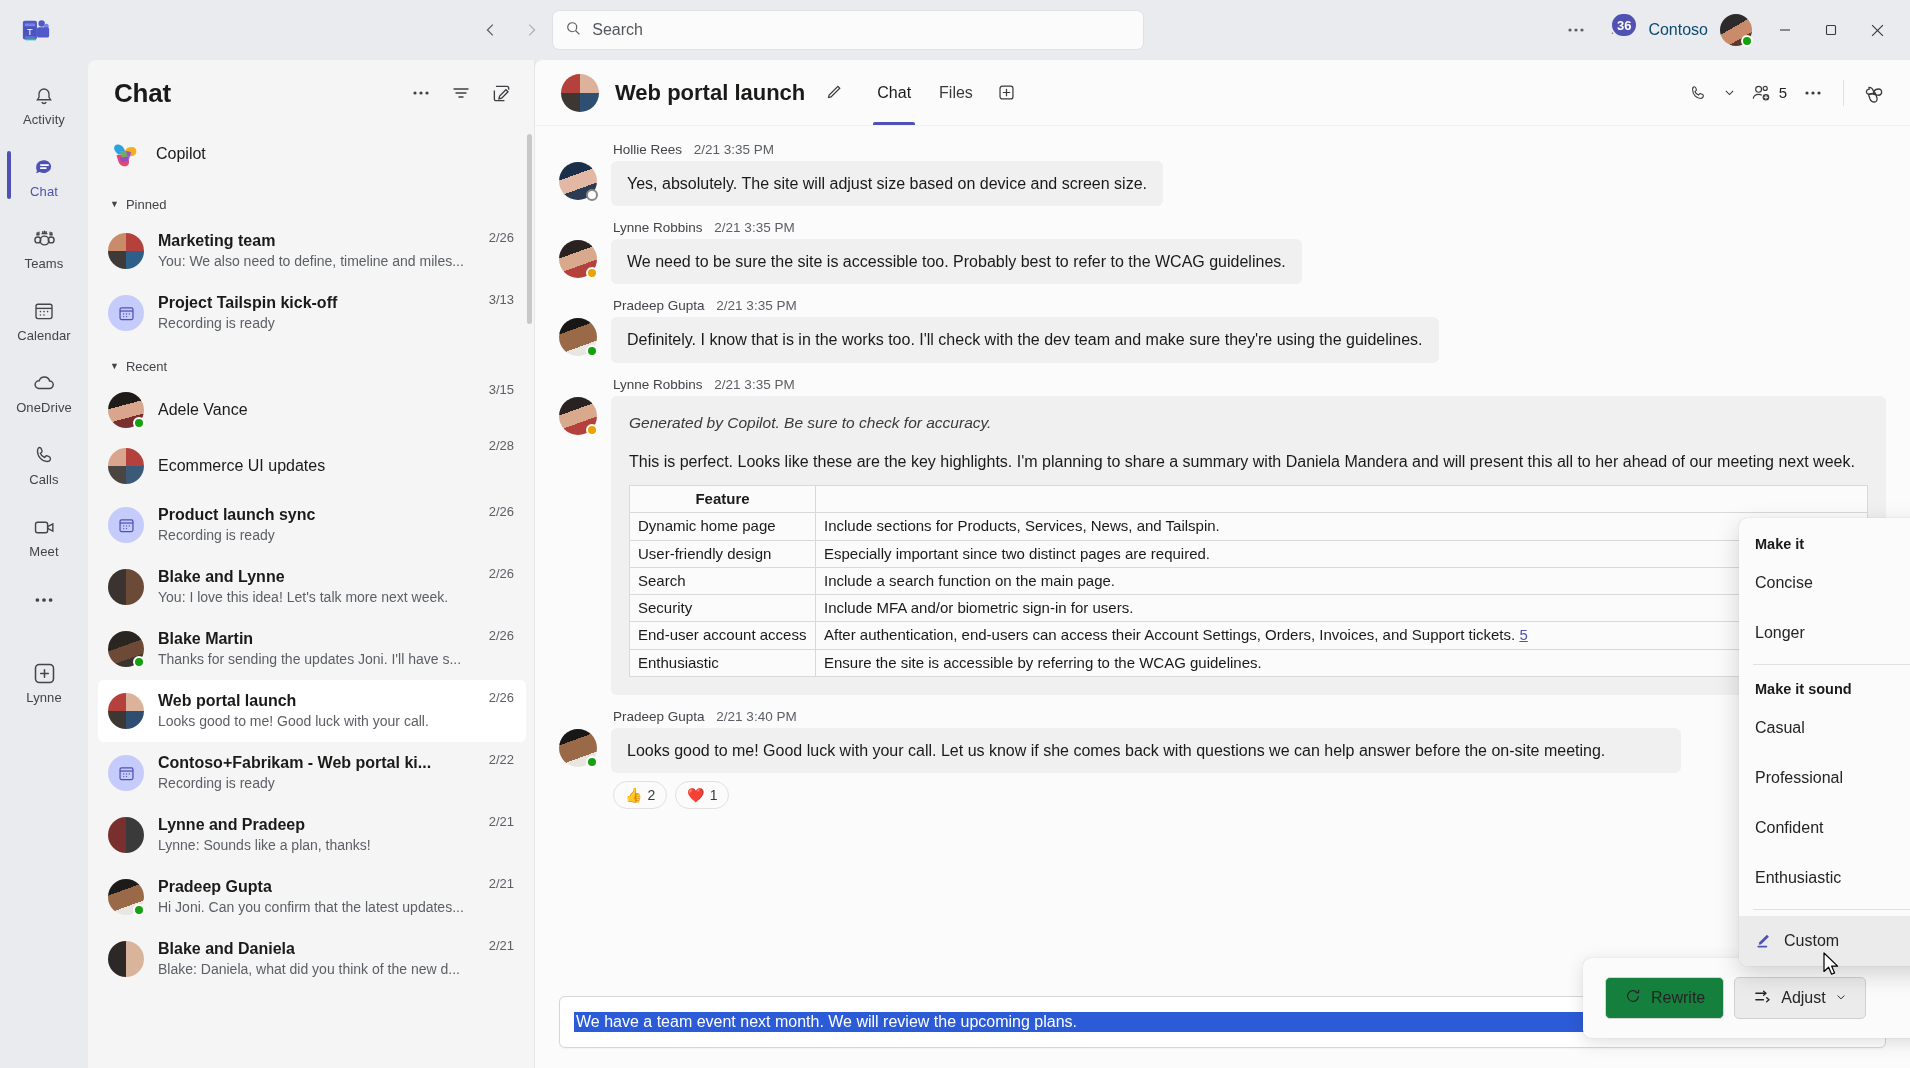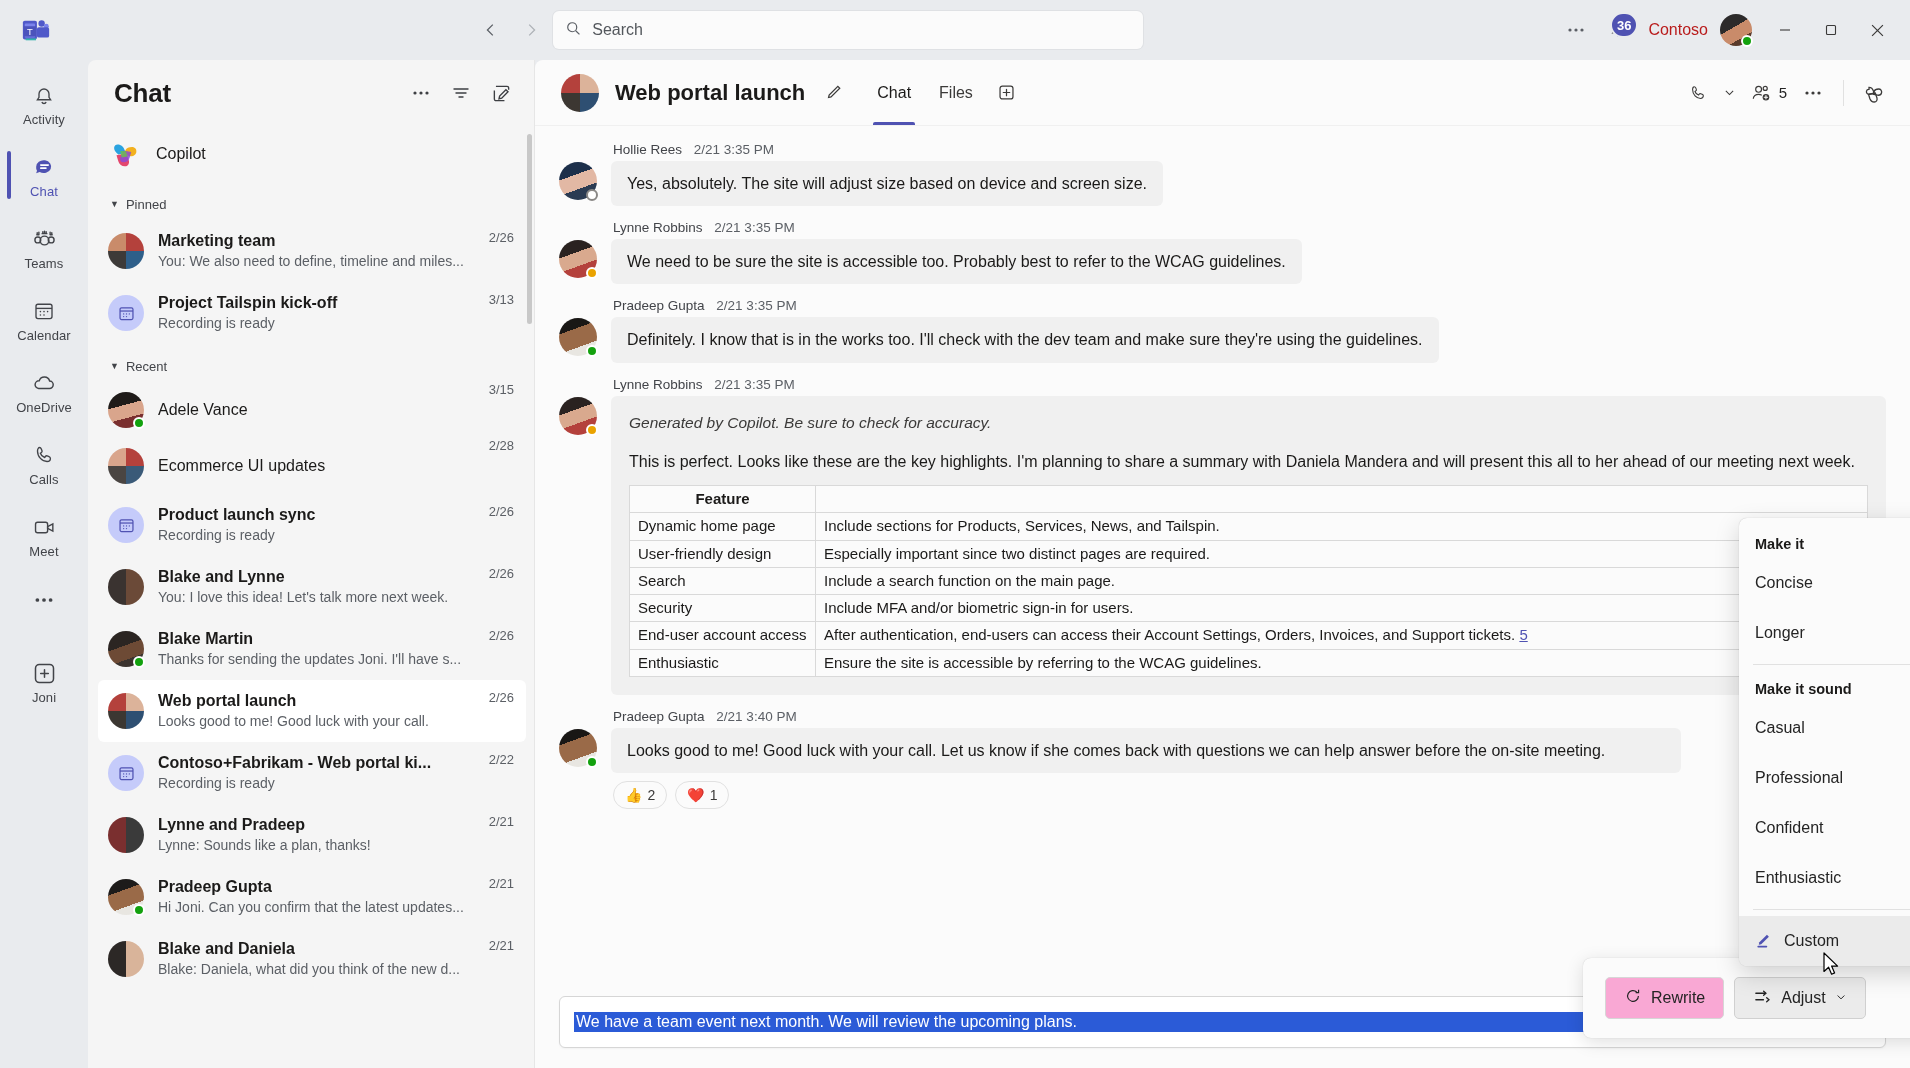--- a/index.html
+++ b/index.html
@@ -50,21 +50,21 @@
   }
   .badge-wrap { position: relative; width: 44px; height: 40px; display:flex; align-items:center; justify-content:center; }
   .badge {
     position: absolute; top: 2px; right: 2px;
     min-width: 26px; height: 26px; padding: 0 5px;
     background: #4f52b2; color: #fff;
     border-radius: 13px; font-size: 13px; font-weight: 600;
     display: flex; align-items: center; justify-content: center;
     border: 2px solid #e9ebee;
   }
-  .org-name { font-size: 16px; color: #b91c1c; padding: 0 10px 0 6px; }
+  .org-name { font-size: 16px; color: #0c4a6e; padding: 0 10px 0 6px; }
   .avatar {
     border-radius: 50%;
     background-size: cover; background-position: center;
     position: relative; flex: none;
   }
   .presence {
     position: absolute; right: -1px; bottom: -1px;
     width: 12px; height: 12px; border-radius: 50%;
     border: 2px solid #fff; background: #13a10e;
   }
@@ -247,21 +247,21 @@
     border-radius: 8px;
     box-shadow: 0 4px 18px rgba(0,0,0,.13), 0 0 1px rgba(0,0,0,.2);
     display: flex; align-items: center;
     padding: 0 24px 0 22px;
     z-index: 30;
   }
   .pillbtn {
     display: flex; align-items: center; gap: 9px;
     height: 42px; padding: 0 18px;
     border: 1px solid #d6d6d6; border-radius: 5px;
-    background: #f9a8d4; font-size: 16px; color: #242424; cursor: pointer;
+    background: #15803d; font-size: 16px; color: #242424; cursor: pointer;
   }
   .pillbtn.pressed { background: #ebebeb; border-color: #d0d0d0; }
 
   
   .adjust-menu {
     position: absolute;
     left: 1204px; top: 458px;
     width: 224px;
     background: #fbfbfb;
     border-radius: 8px;
@@ -458,21 +458,21 @@
         </span>
       </div>
 
       <div class="rail-item rail-apps">
         <span class="rail-ico">
           <svg width="27" height="27" viewBox="0 0 24 24" fill="none" stroke="#424449" stroke-width="1.35">
             <rect x="4" y="4" width="16" height="16" rx="3.4"></rect>
               <path d="M12 8.6v6.8M8.6 12h6.8" stroke-linecap="round"></path>
           </svg>
         </span>
-        <span class="rl">Joni</span>
+        <span class="rl">Lynne</span>
       </div>
     </div>
 
     <div class="pane">
       <div class="pane-head">
         <div class="pane-title">Chat</div>
         <div class="pane-actions">
           <div class="iconbtn">
             <svg width="20" height="20" viewBox="0 0 20 20" fill="#3d3f43">
                 <circle cx="4" cy="10" r="1.6"></circle>

